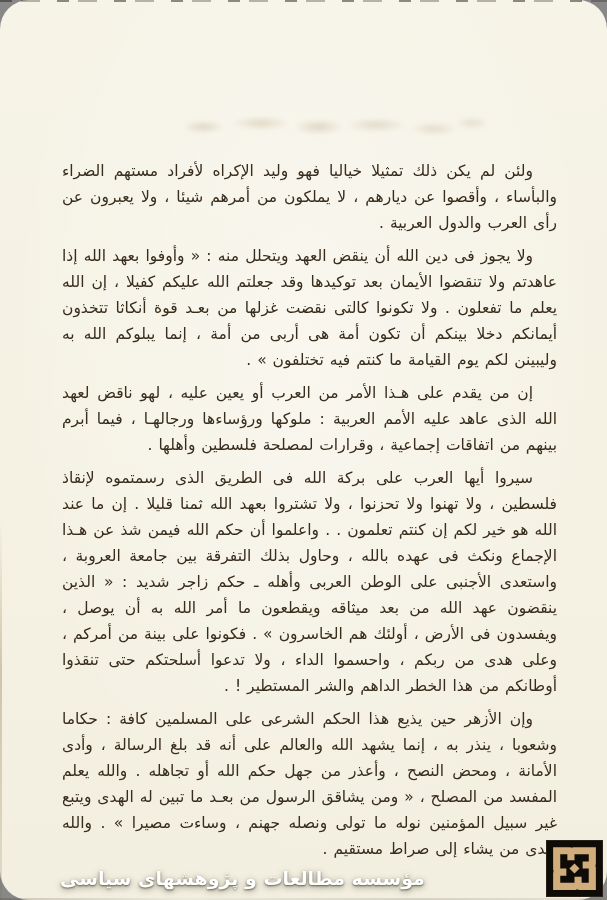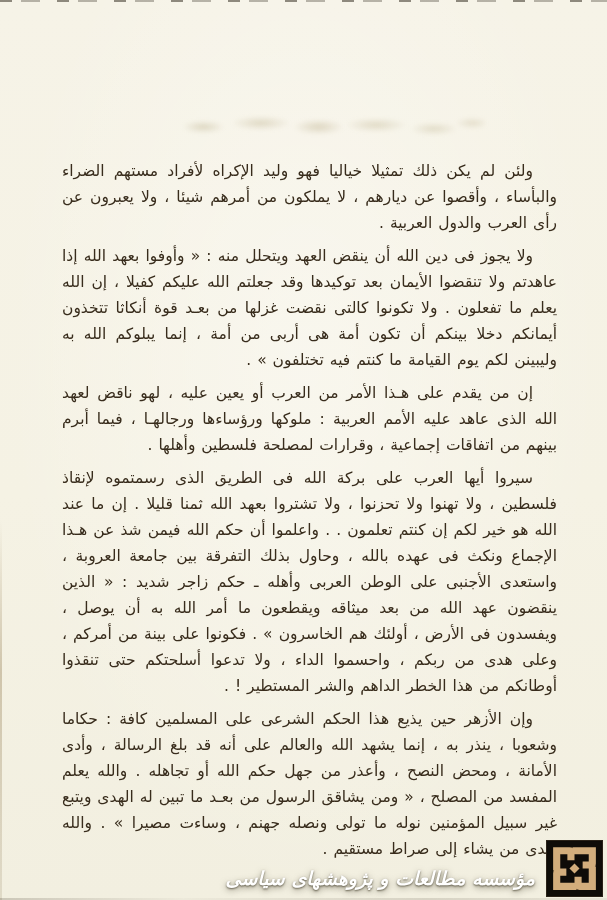--- a/index.html
+++ b/index.html
@@ -8,20 +8,21 @@
     width: 607px; height: 900px;
     position: relative;
     overflow: hidden;
     font-family: "DejaVu Sans", sans-serif;
   }
   .paper {
     position: absolute; inset: 0;
     background:
       radial-gradient(ellipse at 50% 40%, rgba(255,255,255,0.35), rgba(255,255,255,0) 70%),
       linear-gradient(180deg, #f6f3e7 0%, #f5f2e4 55%, #f2efe0 100%);
+    border-radius: 29px;
   }
   
   .edge-top {
     position: absolute; top: 0; left: 0; right: 0; height: 2px;
     background: repeating-linear-gradient(90deg,
       rgba(45,38,26,0.65) 0 12px, rgba(45,38,26,0) 12px 21px,
       rgba(45,38,26,0.4) 21px 40px, rgba(45,38,26,0) 40px 57px);
     opacity: .8;
   }
   .edge-left {
@@ -65,23 +66,22 @@
   .watermark {
     position: absolute; bottom: 0; right: 0; left: 0; height: 72px;
     direction: rtl;
   }
   .wm-logo {
     position: absolute; right: 4px; bottom: 3px;
     width: 57px; height: 57px; display: block;
   }
   .wm-text {
     position: absolute; right: 72px; bottom: 10px; left: 60px;
-    text-align: right;
+    text-align: left;
     color: #ffffff;
-    font-style: italic;
   }
   .wm-org {
     display: block;
     font-size: 19px;
     font-weight: bold;
     line-height: 24px;
     text-shadow: 0 1px 2px rgba(95,90,72,0.95), 0 2px 6px rgba(95,90,72,0.65);
   }
   .wm-url {
     display: block;

